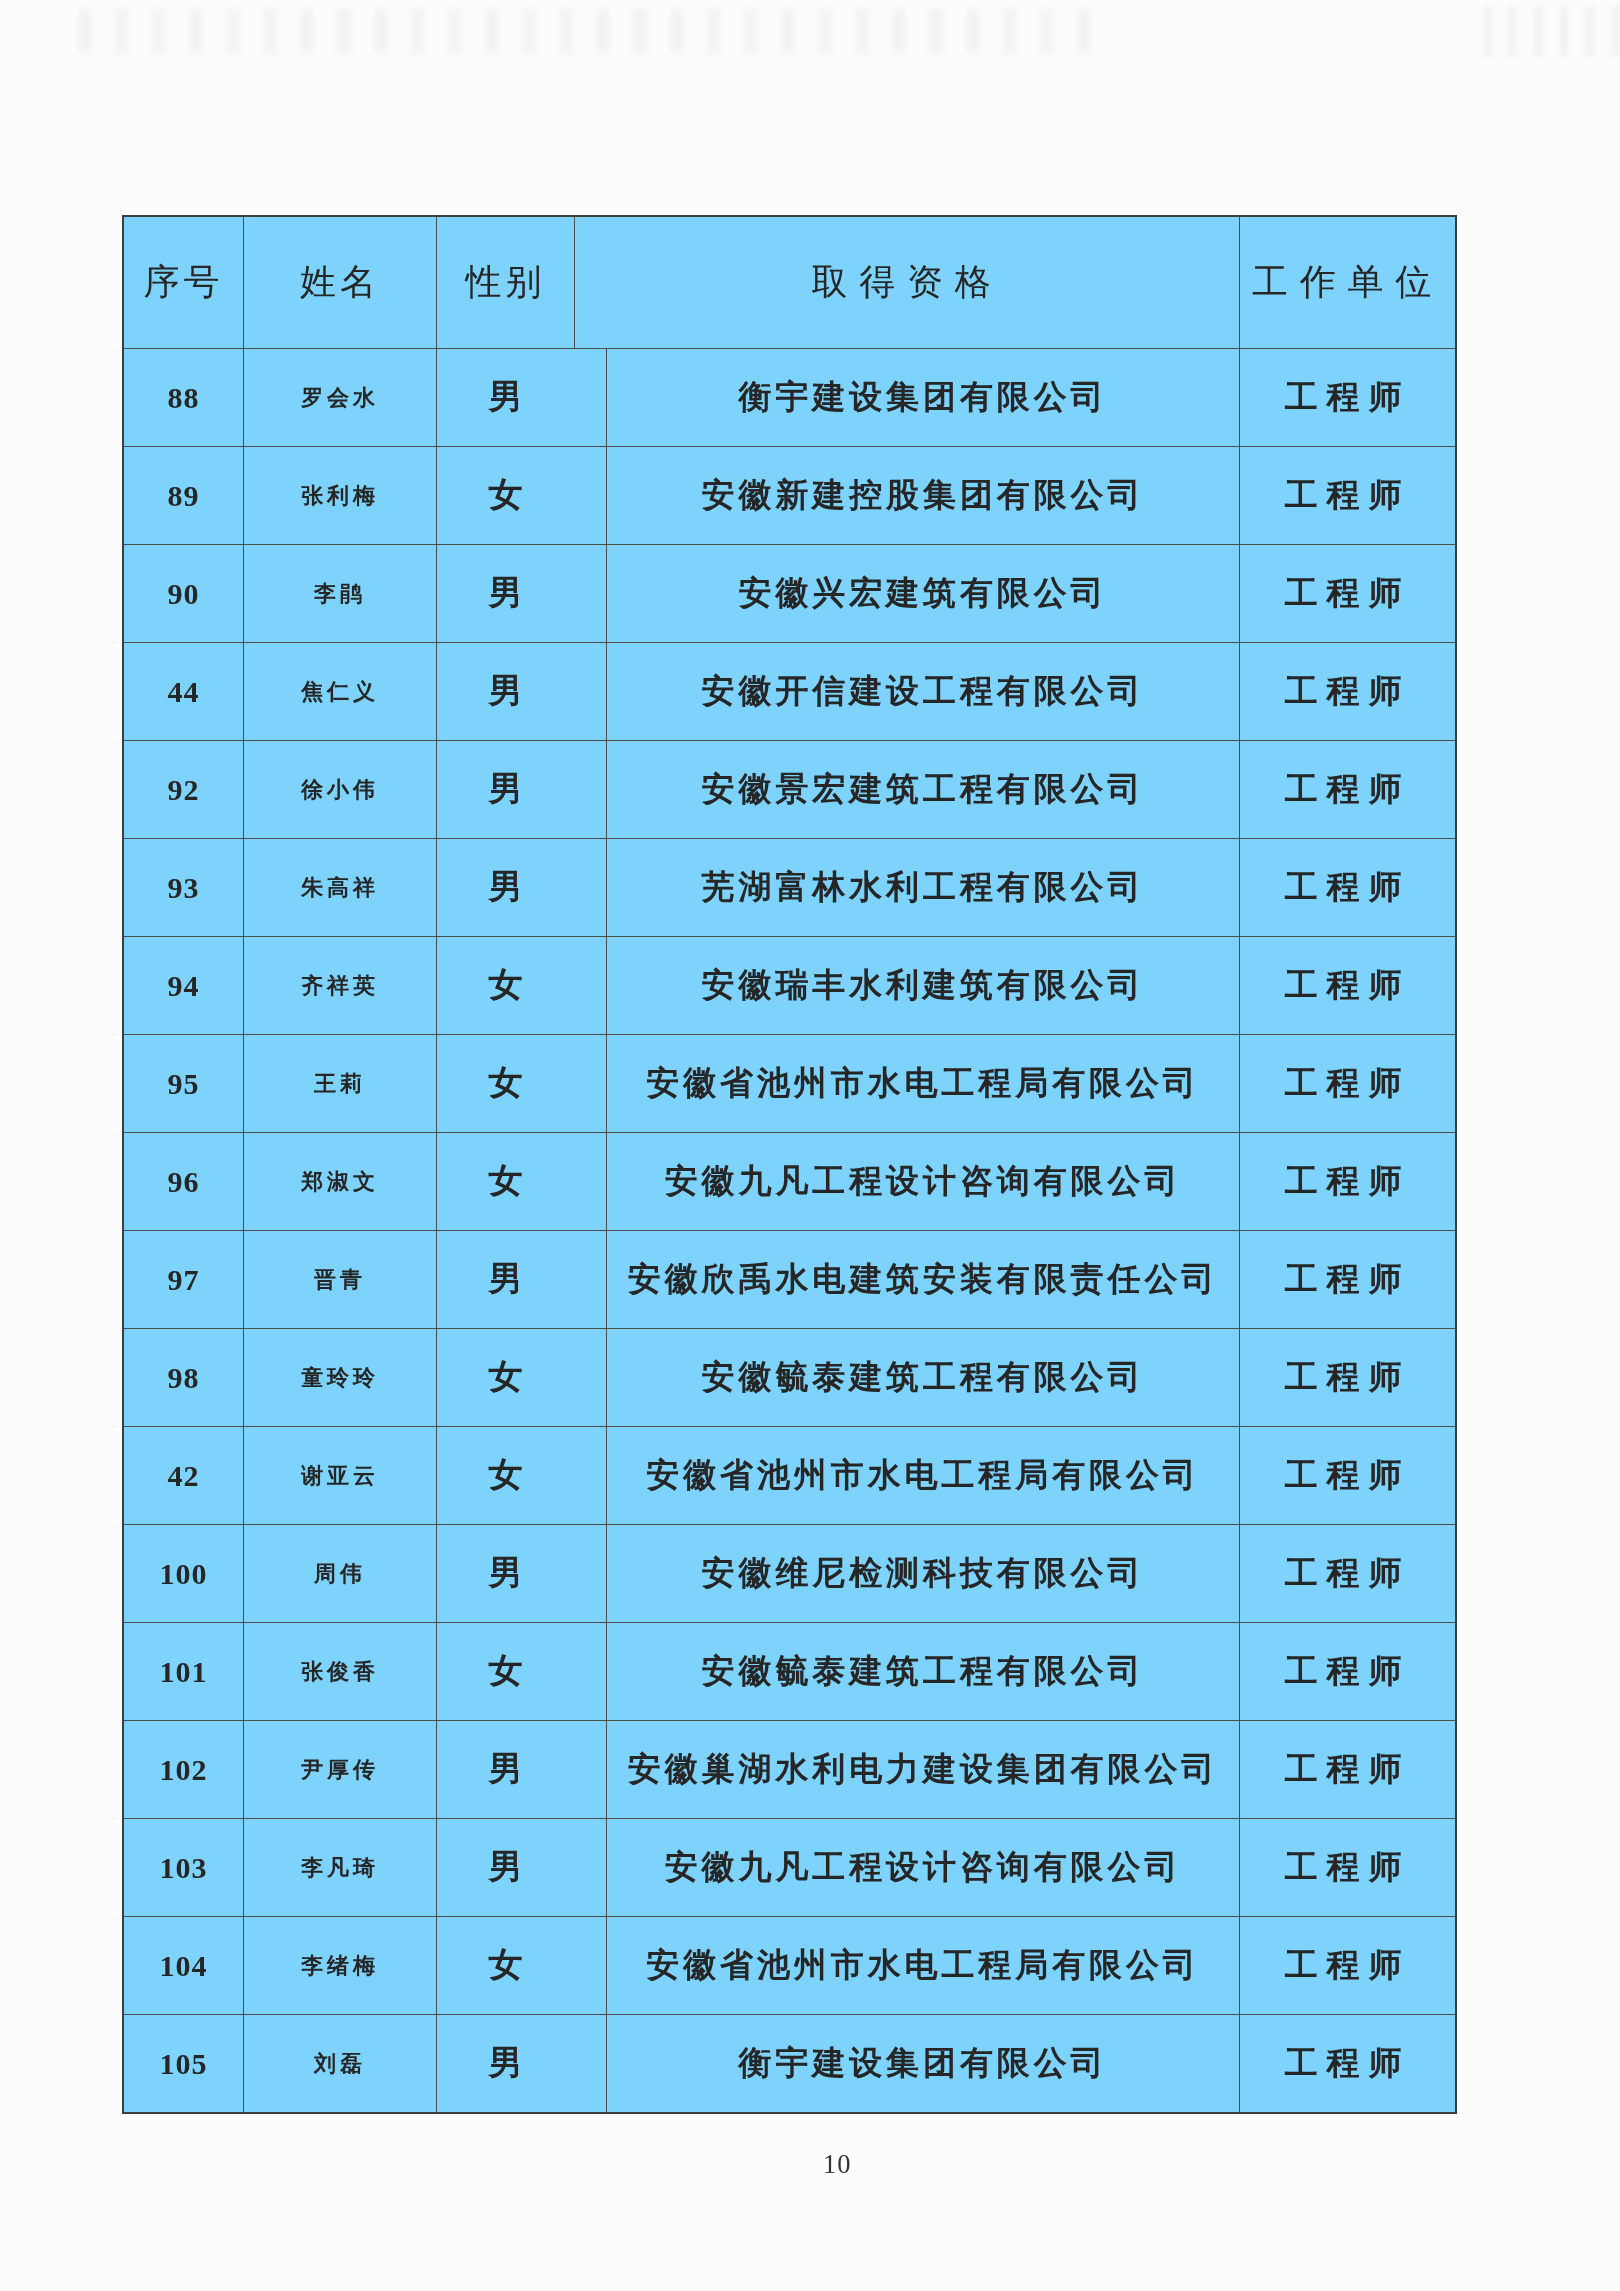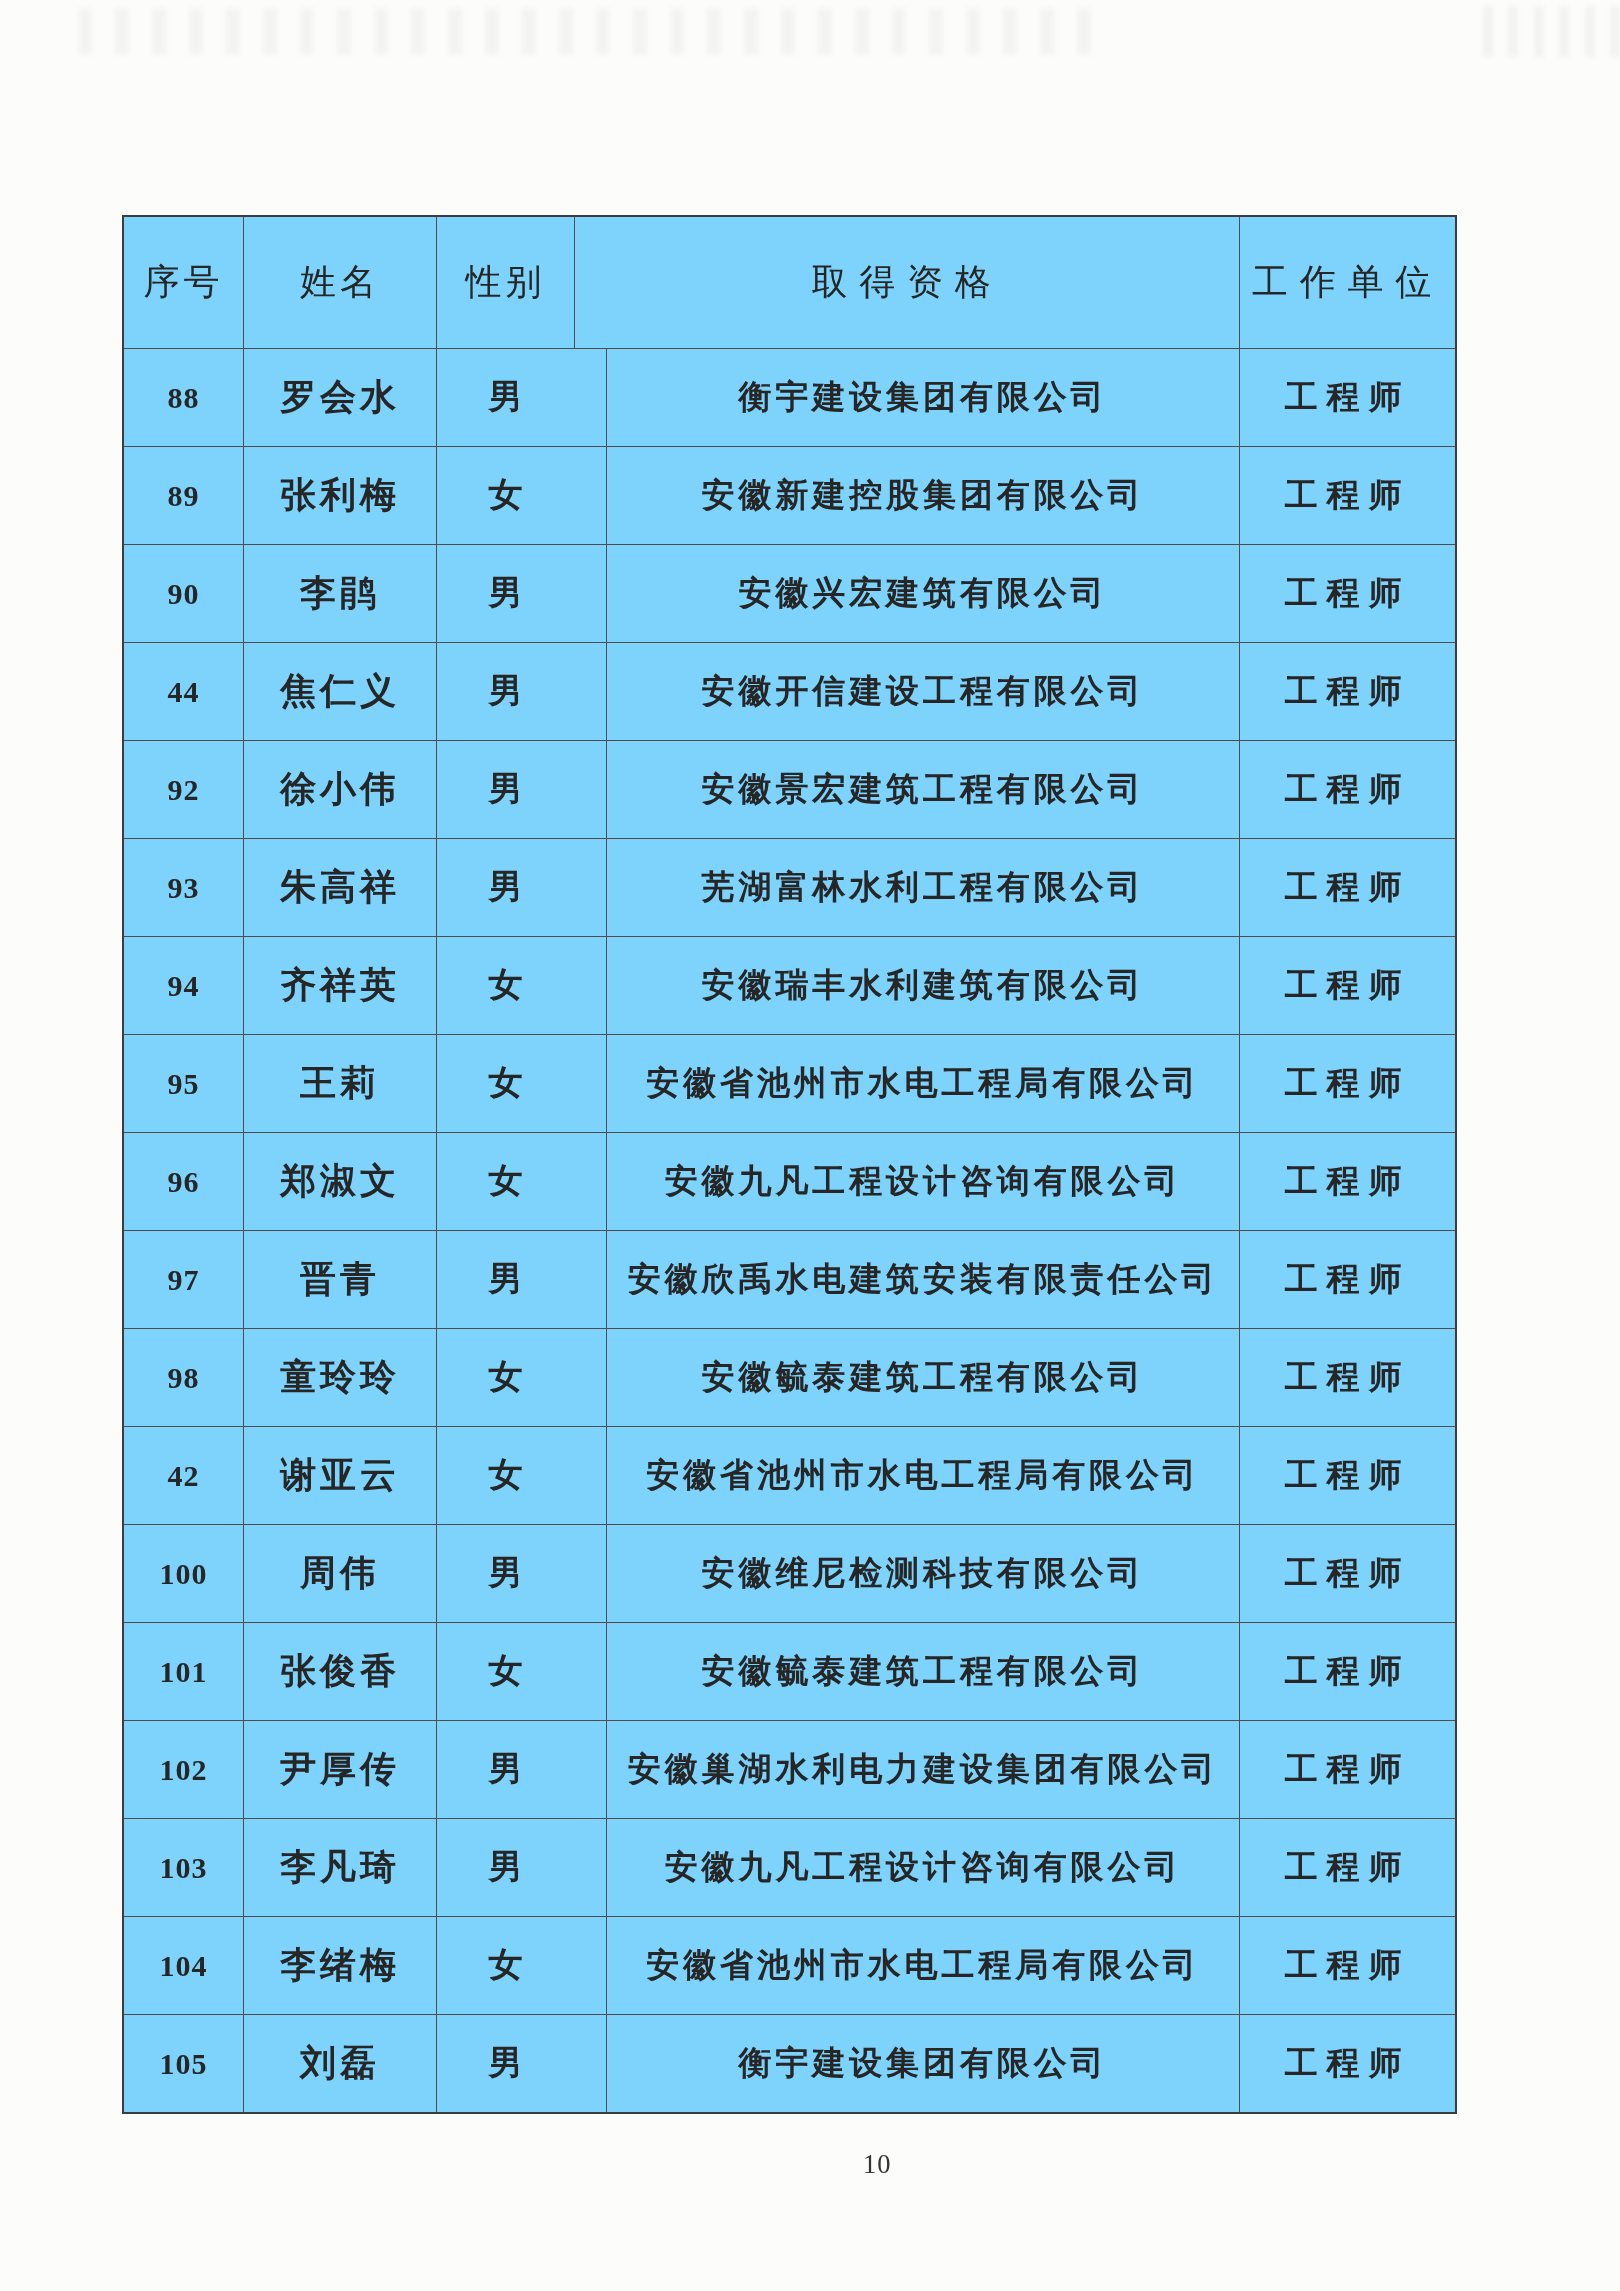--- a/index.html
+++ b/index.html
@@ -44,29 +44,28 @@
   .tcell + .tcell{border-left:1.6px solid #4d4d4d;}
   .header-row{height:131px;}
   .header-row .tcell{
     font-size:36px;
     letter-spacing:3.9px;
   }
   .header-row .tcell:nth-child(4),
   .header-row .tcell:nth-child(5){letter-spacing:11.8px;}
   .data-row{height:97px;}
   .cell-no{font-size:30px;letter-spacing:1px;}
-  .cell-name{font-size:36px;letter-spacing:3.9px;}
+  .cell-name{font-size:22px;letter-spacing:3.9px;}
   .cell-gender{font-size:34px;}
   .cell-employer{font-size:33px;letter-spacing:3.9px;margin-left:32px;}
   .cell-qual{font-size:33px;letter-spacing:8.8px;}
   .page-footer{
     position:absolute;left:823px;top:2149px;
     font-size:26.5px;color:#333;
     letter-spacing:1px;
-    margin-left:40px;
   }
 </style>
 </head>
 <body>
 
 <div class="scan-noise"></div>
 <div class="scan-noise2"></div>
 
 <div class="roster-table">
   <div class="trow header-row">

